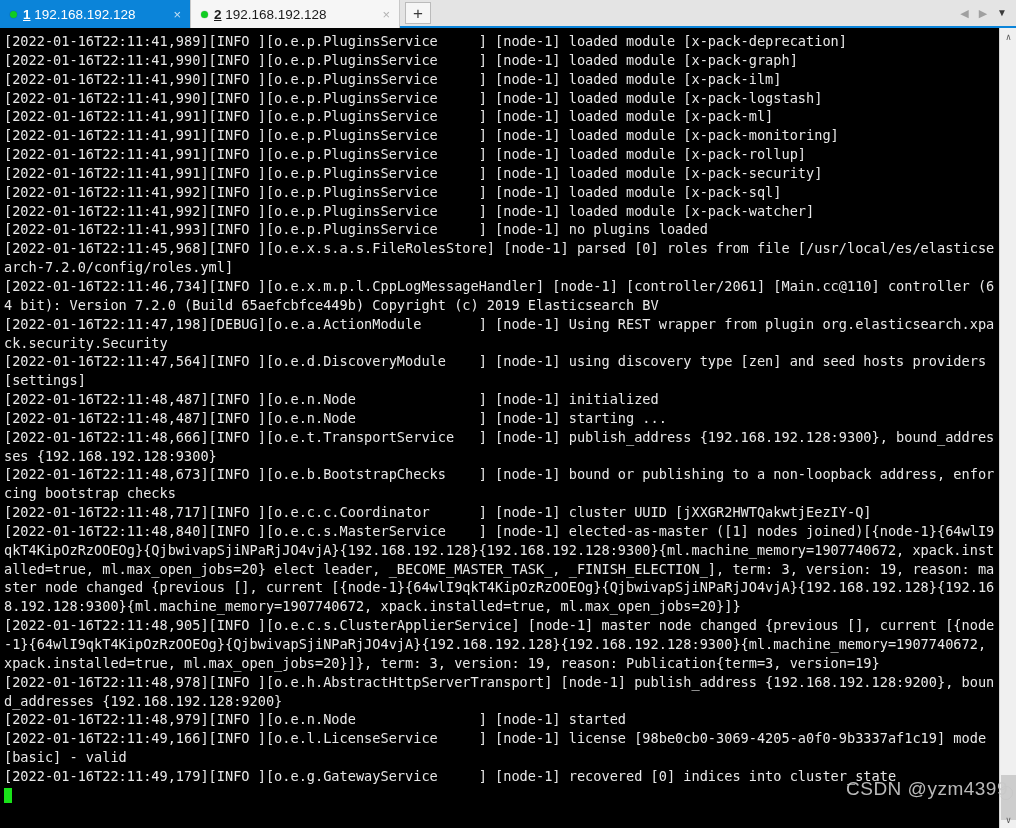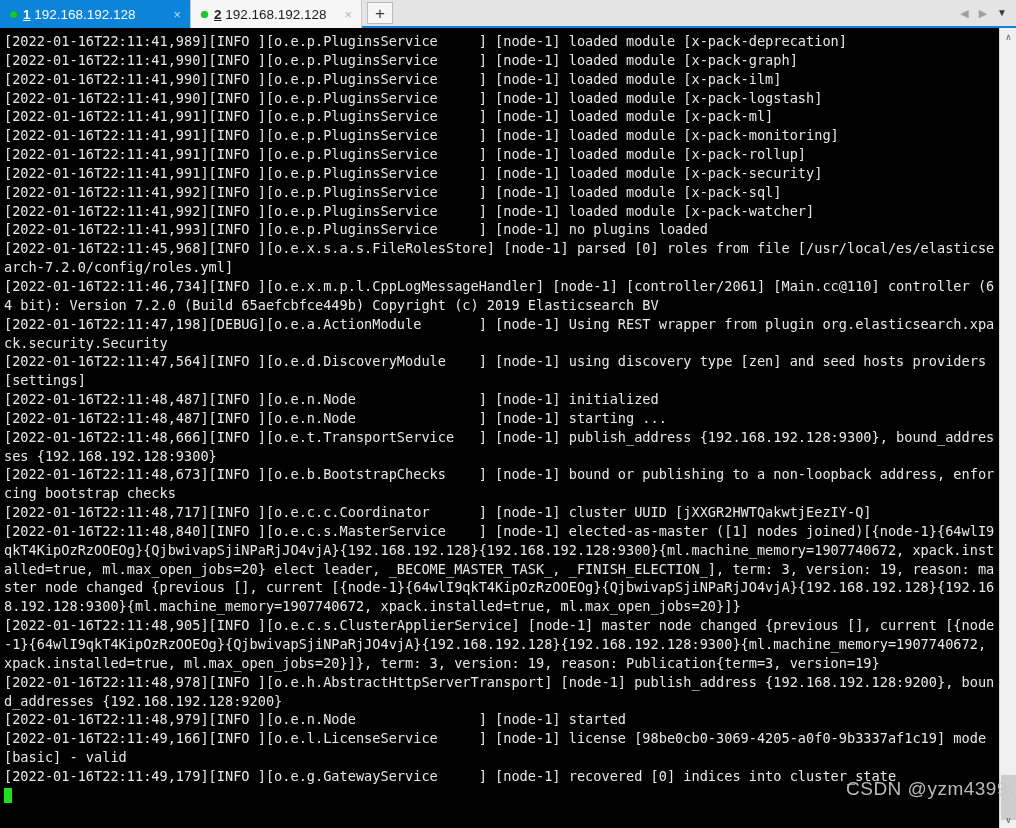--- a/index.html
+++ b/index.html
@@ -19,21 +19,21 @@
     font-family:"Liberation Sans", sans-serif;
     border-bottom:2px solid #0b84d9;
   }
   .tab{
     display:flex; align-items:center;
     height:28px; padding:0 6px 0 10px;
     font-size:13.5px; cursor:pointer;
     position:relative; gap:6px;
   }
   .tab.active{ background:#0b84d9; color:#ffffff; width:190px; }
-  .tab.inactive{ background:#f6f6f6; color:#1a1a1a; width:172px;
+  .tab.inactive{ background:#f6f6f6; color:#1a1a1a; width:210px;
     border-left:1px solid #c8c8c8; border-right:1px solid #c8c8c8; }
   .dot{ width:7px; height:7px; border-radius:50%; background:#11cc22;
         flex:0 0 auto; box-shadow:0 0 0 0.5px rgba(0,0,0,.15); }
   .tab-num{ text-decoration:underline; font-weight:600; }
   .tab-title{ white-space:nowrap; overflow:hidden; flex:1 1 auto; }
   .tab-close{ font-size:13px; opacity:.75; padding:0 3px; line-height:1; }
   .tab.active .tab-close{ color:#ffffff; }
   .tab.inactive .tab-close{ color:#9a9a9a; }
 
   .newtab{

